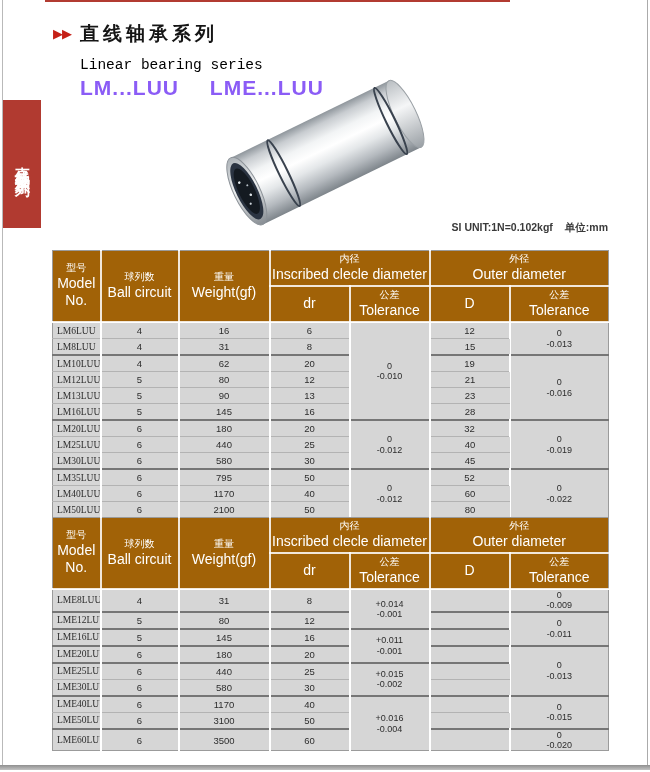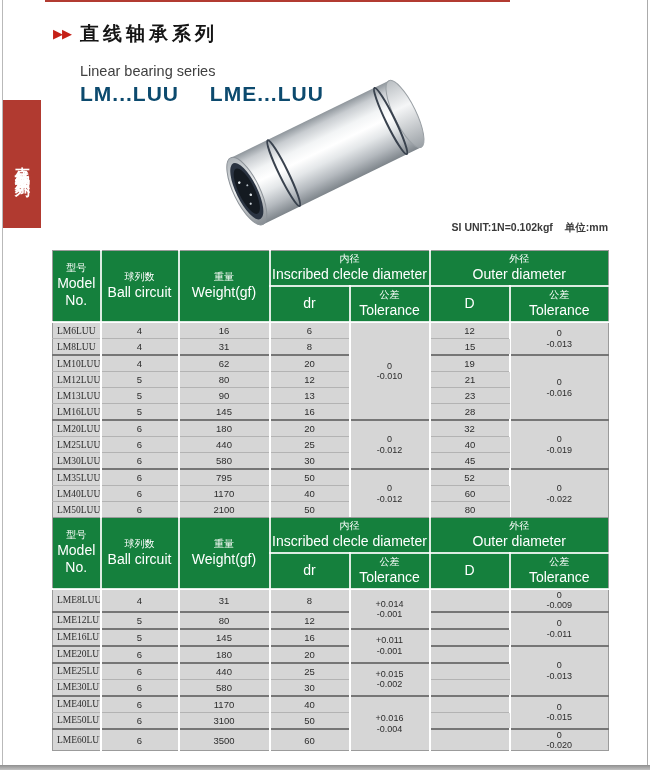--- a/index.html
+++ b/index.html
@@ -17,37 +17,37 @@
     position:absolute;left:3px;top:100px;width:38px;height:128px;background:#b13a30;
     color:#fff;display:flex;align-items:center;justify-content:center;
     writing-mode:vertical-rl;text-orientation:upright;
     font-size:15px;font-weight:bold;letter-spacing:3px;
   }
   
   .header-block{position:absolute;left:53px;top:24px;display:flex;align-items:flex-start;}
   .arrows{color:#c52017;font-size:13px;letter-spacing:-1px;margin-top:3px;line-height:1;}
   .header-texts{margin-left:9px;}
   .title-zh{font-size:19px;font-weight:bold;color:#151515;letter-spacing:4px;line-height:1.1;}
-  .title-en{font-size:14.5px;color:#404040;line-height:1.15;margin-top:18px;}
-  .series-line{margin-top:3px;font-size:21px;font-weight:bold;color:#0c4a6e;letter-spacing:1px;line-height:1;}
+  .title-en{font-size:14.5px;color:#000000;line-height:1.15;margin-top:12px;font-family:Liberation Mono, monospace;}
+  .series-line{margin-top:3px;font-size:21px;font-weight:bold;color:#8b5cf6;letter-spacing:1px;line-height:1;}
   .series-line .s2{margin-left:24px;}
   
   .bearing{position:absolute;left:200px;top:78px;width:250px;height:150px;}
   
   .units{position:absolute;right:42px;top:220px;text-align:right;
     font-size:10.5px;font-weight:bold;color:#3a3a3a;line-height:1.5;}
   .units .gap{display:inline-block;width:12px;}
   
   .table-wrap{position:absolute;left:52px;width:556px;}
   .tw1{top:250px;} .tw2{top:517px;}
   table.spec-table{border-collapse:collapse;table-layout:fixed;width:556px;border:1px solid #9b9b9b;}
   col.c1{width:48px}col.c2{width:78px}col.c3{width:91px}col.c4{width:80px}
   col.c5{width:80px}col.c6{width:80px}col.c7{width:99px}
   .spec-table th{
-    background:#15803d;color:#fff;font-weight:normal;text-align:center;vertical-align:middle;
+    background:#a16207;color:#fff;font-weight:normal;text-align:center;vertical-align:middle;
     border-right:2px solid rgba(255,255,255,.85);border-bottom:2px solid rgba(255,255,255,.85);
     padding:2px 0;
   }
   .spec-table tr th:last-child{border-right:none;}
   .th-zh{font-size:10px;line-height:1.25;}
   .th-en{font-size:14px;line-height:1.25;}
   .spec-table td{
     background:#d6d6d6;color:#2d2d2d;font-size:9.5px;text-align:center;vertical-align:middle;
     height:15px;padding:0;border-top:1px solid #b3b3b3;border-right:2px solid #fff;
     overflow:hidden;white-space:nowrap;

